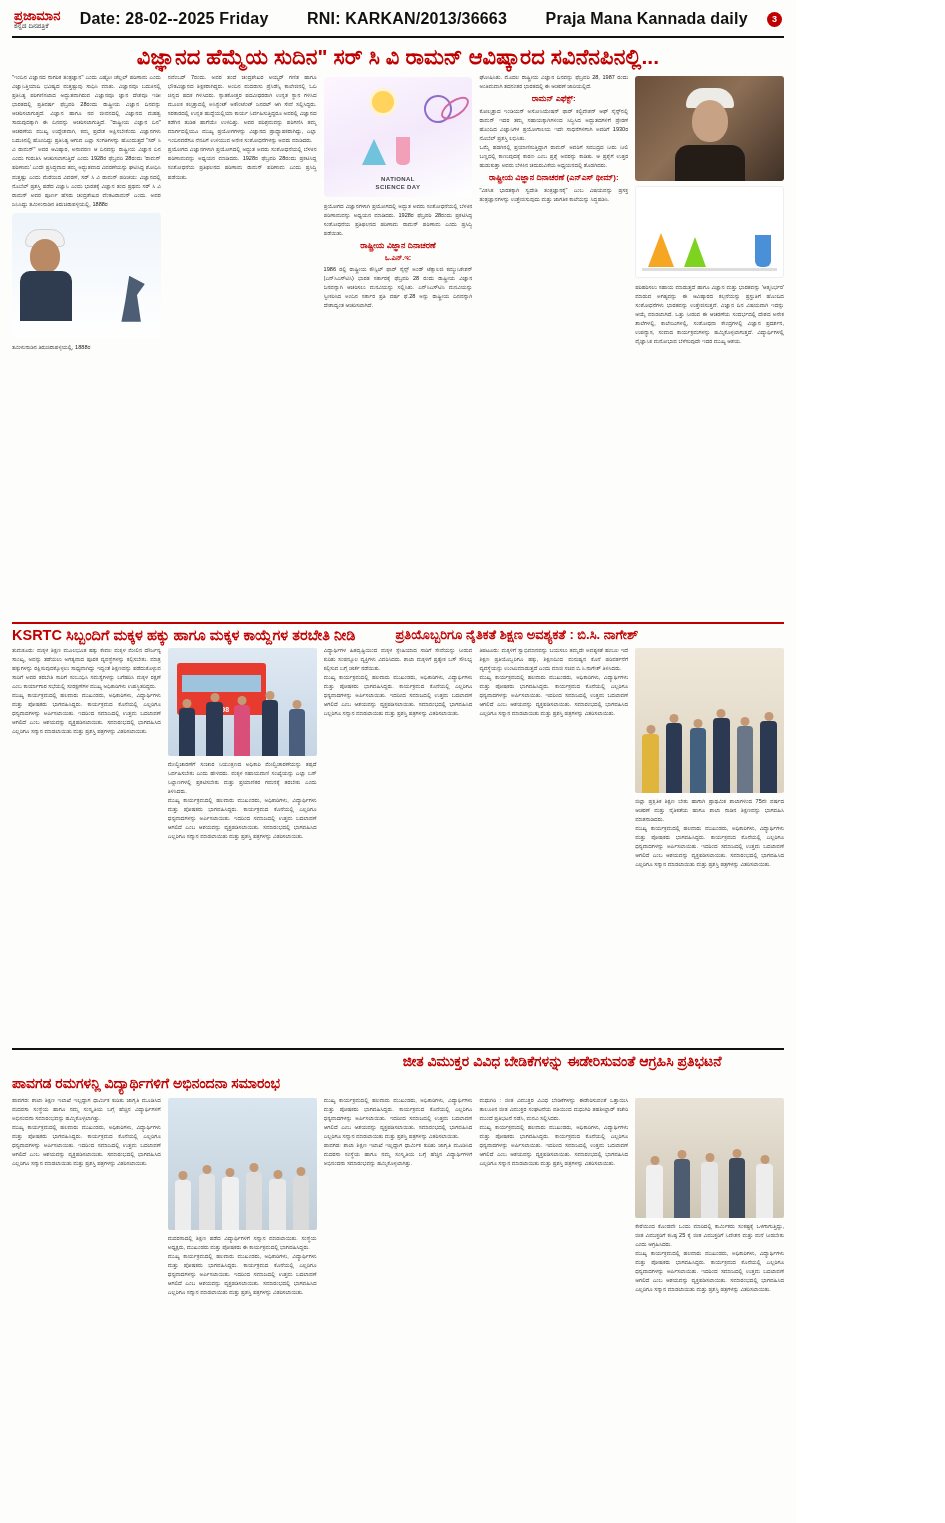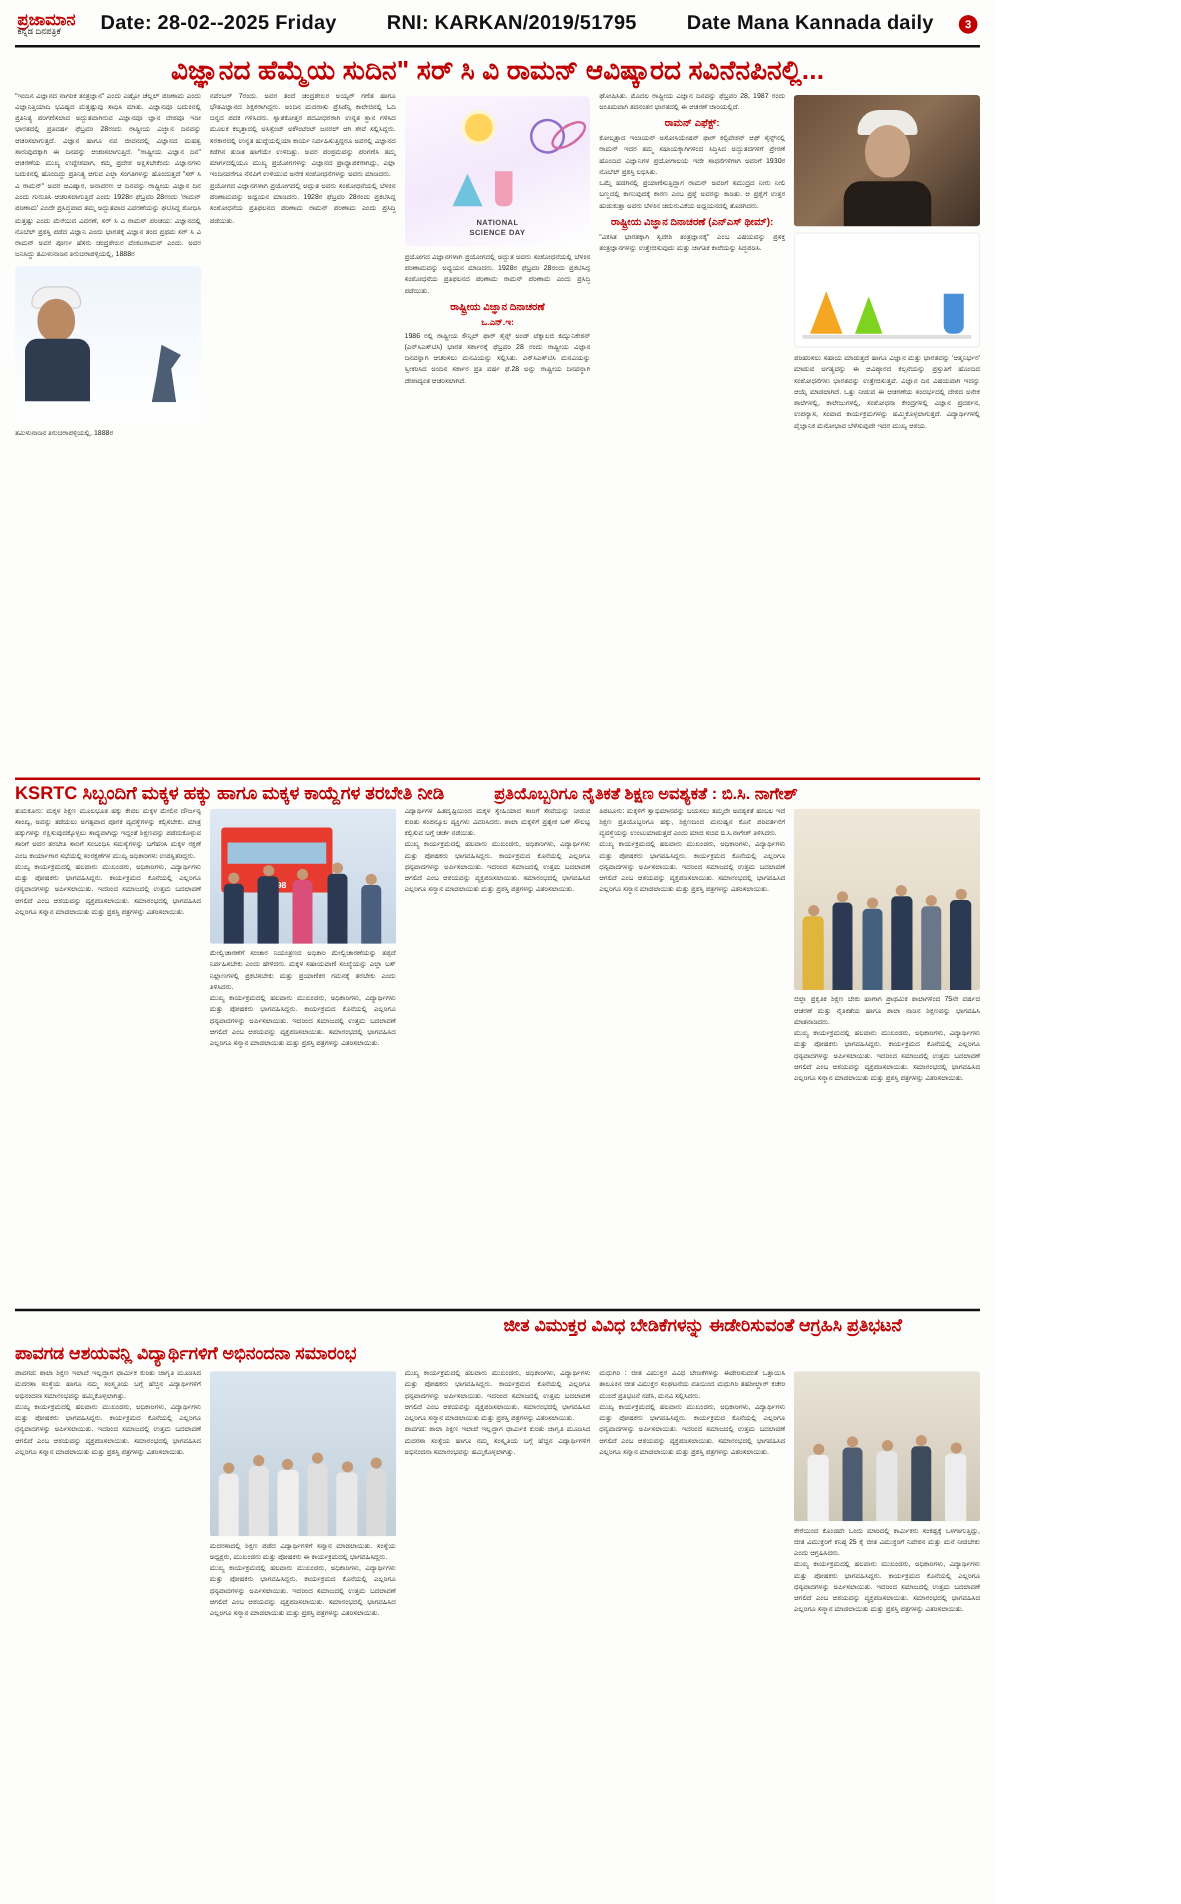--- a/index.html
+++ b/index.html
@@ -373,22 +373,22 @@
 
 <div class="page">
 
   <div class="masthead">
     <div class="logo">
       <span>ಪ್ರಜಾಮಾನ</span>
       <span class="sub">ಕನ್ನಡ ದಿನಪತ್ರಿಕೆ</span>
     </div>
     <div class="mast-mid">
       <div>Date: 28-02--2025 Friday</div>
-      <div>RNI: KARKAN/2019/51795</div>
-      <div>Date Mana Kannada daily</div>
+      <div>RNI: KARKAN/2013/36663</div>
+      <div>Praja Mana Kannada daily</div>
     </div>
     <div class="page-no">3</div>
   </div>
   <div class="rule"></div>
 
   <div class="lead-headline">ವಿಜ್ಞಾನದ ಹೆಮ್ಮೆಯ ಸುದಿನ" ಸರ್ ಸಿ ವಿ ರಾಮನ್ ಆವಿಷ್ಕಾರದ ಸವಿನೆನಪಿನಲ್ಲಿ...</div>
 
   <div class="top-section">
 
     <div class="tcol">
@@ -509,21 +509,21 @@
     </div>
   </div>
 
   <div class="sect-rule thin"></div>
 
   <div class="split-head">
     <div class="l"></div>
     <div class="r band-headline" style="padding-left:0">ಜೀತ ವಿಮುಕ್ತರ ವಿವಿಧ ಬೇಡಿಕೆಗಳನ್ನು ಈಡೇರಿಸುವಂತೆ ಆಗ್ರಹಿಸಿ ಪ್ರತಿಭಟನೆ</div>
   </div>
   <div class="split-head">
-    <div class="l band-headline" style="padding-left:0">ಪಾವಗಡ ಆಶಯವನ್ಲಿ ವಿದ್ಯಾರ್ಥಿಗಳಿಗೆ ಅಭಿನಂದನಾ ಸಮಾರಂಭ</div>
+    <div class="l band-headline" style="padding-left:0">ಪಾವಗಡ ರಮಗಳನ್ಲಿ ವಿದ್ಯಾರ್ಥಿಗಳಿಗೆ ಅಭಿನಂದನಾ ಸಮಾರಂಭ</div>
     <div class="r"></div>
   </div>
 
   <div class="bottom-section">
 
     <div class="tcol">
       <div class="col-text">ಪಾವಗಡ: ಶಾಲಾ ಶಿಕ್ಷಣ ಇಲಾಖೆ ಇಲ್ಲದ್ದಾಗ ಧಾರ್ಮಿಕ ಕುರಿತು ಜಾಗೃತಿ ಮೂಡಿಸಿದ ಮದರಸಾ ಸಂಸ್ಥೆಯ ಹಾಗೂ ನಮ್ಮ ಸಂಸ್ಕೃತಿಯ ಬಗ್ಗೆ ಹೆಚ್ಚಿನ ವಿದ್ಯಾರ್ಥಿಗಳಿಗೆ ಅಭಿನಂದನಾ ಸಮಾರಂಭವನ್ನು ಹಮ್ಮಿಕೊಳ್ಳಲಾಗಿತ್ತು.</div>
       <div class="col-text">ಮುಖ್ಯ ಕಾರ್ಯಕ್ರಮದಲ್ಲಿ ಹಲವಾರು ಮುಖಂಡರು, ಅಧಿಕಾರಿಗಳು, ವಿದ್ಯಾರ್ಥಿಗಳು ಮತ್ತು ಪೋಷಕರು ಭಾಗವಹಿಸಿದ್ದರು. ಕಾರ್ಯಕ್ರಮದ ಕೊನೆಯಲ್ಲಿ ಎಲ್ಲರಿಗೂ ಧನ್ಯವಾದಗಳನ್ನು ಅರ್ಪಿಸಲಾಯಿತು. ಇದರಿಂದ ಸಮಾಜದಲ್ಲಿ ಉತ್ತಮ ಬದಲಾವಣೆ ಆಗಲಿದೆ ಎಂಬ ಆಶಯವನ್ನು ವ್ಯಕ್ತಪಡಿಸಲಾಯಿತು. ಸಮಾರಂಭದಲ್ಲಿ ಭಾಗವಹಿಸಿದ ಎಲ್ಲರಿಗೂ ಸನ್ಮಾನ ಮಾಡಲಾಯಿತು ಮತ್ತು ಪ್ರಶಸ್ತಿ ಪತ್ರಗಳನ್ನು ವಿತರಿಸಲಾಯಿತು.</div>
     </div>
 

